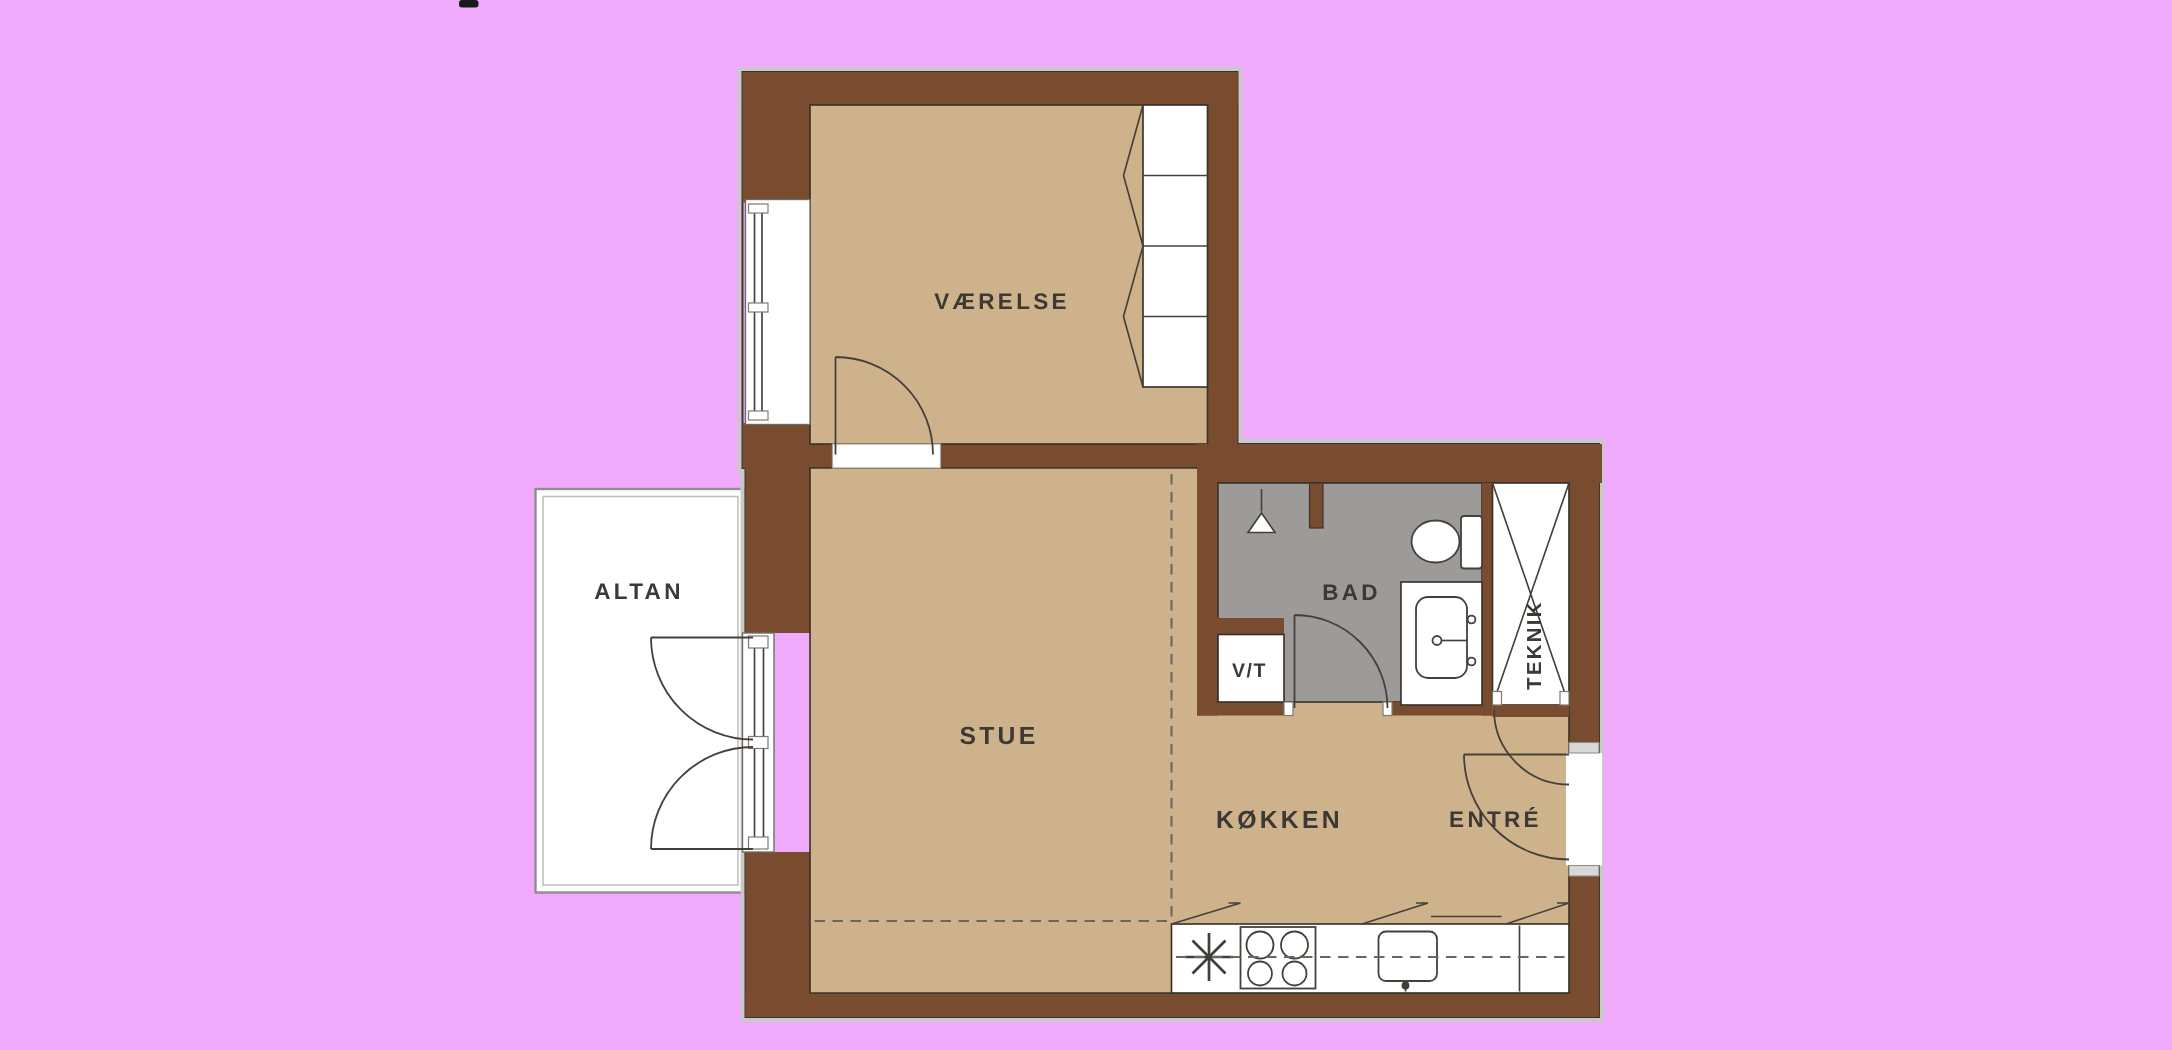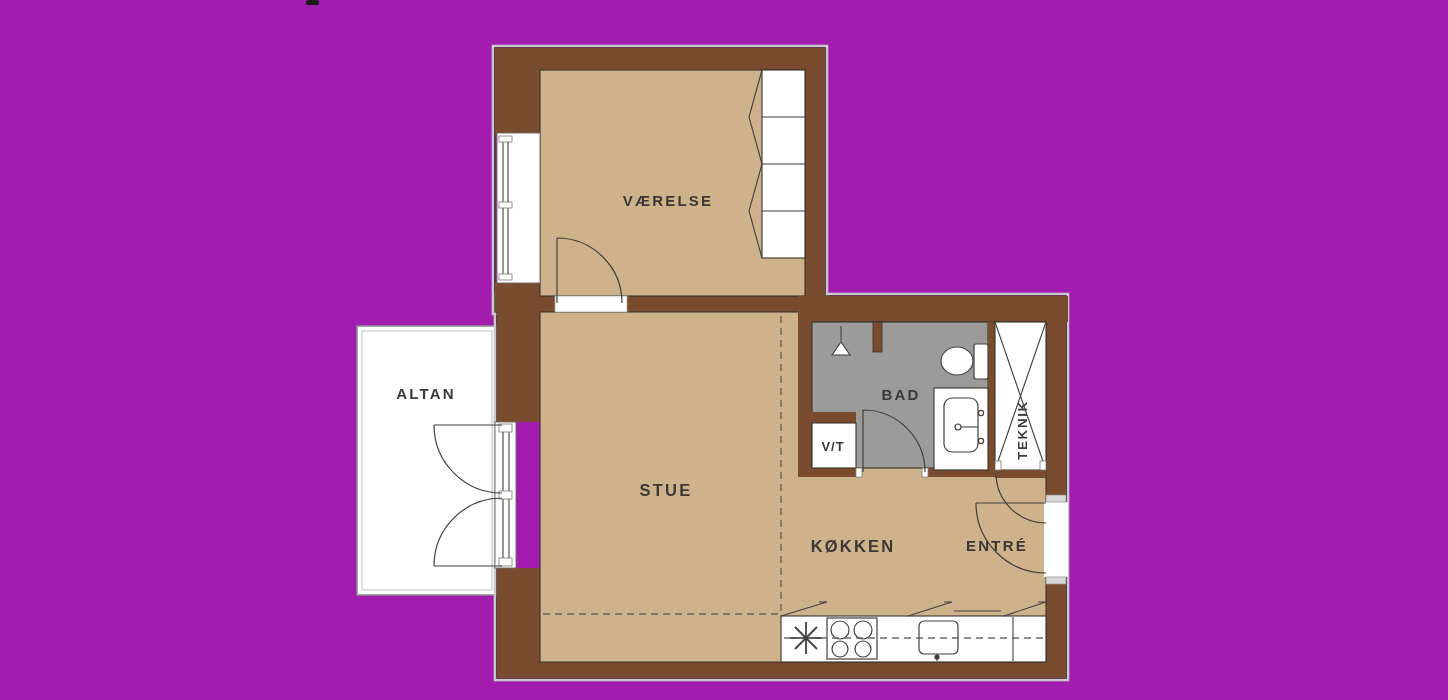--- a/index.html
+++ b/index.html
@@ -1,16 +1,16 @@
 <!DOCTYPE html>
 <html style="--floor: #cdb28c; --wall: #7a4c2f; --bath_floor: #9d9b9a; --outline: #3a332a; --label: #3c3833; --line: #45403a; --dash: #6b675f; --halo: #c9c9c9; --jamb: #d8d8d8; --balcony_border: #8f8f8f;"><head>
 <meta charset="utf-8">
 <style>
   html,body{margin:0;padding:0;background:#ffffff;}
-  .stage{position:relative;width:1448px;height:700px;background:#a21caf;overflow:hidden;}
+  .stage{position:relative;width:1448px;height:700px;background:#f0abfc;overflow:hidden;}
   svg{display:block;}
   text{font-family:"Liberation Sans","DejaVu Sans",sans-serif;font-weight:700;fill:var(--label);}
   .room-label{font-size:15px;letter-spacing:2.2px;}
   .room-label.big{font-size:16.5px;}
   .room-label.small{font-size:13px;letter-spacing:1px;}
   .room-label.teknik{font-size:13.5px;letter-spacing:1.6px;}
   .wall{fill:var(--wall);}
   .halo{fill:none;stroke:var(--halo);stroke-width:2.6px;}
   .darkline{fill:none;stroke:var(--outline);stroke-width:1.3px;}
   .floor{fill:var(--floor);stroke:var(--outline);stroke-width:1.1px;}

